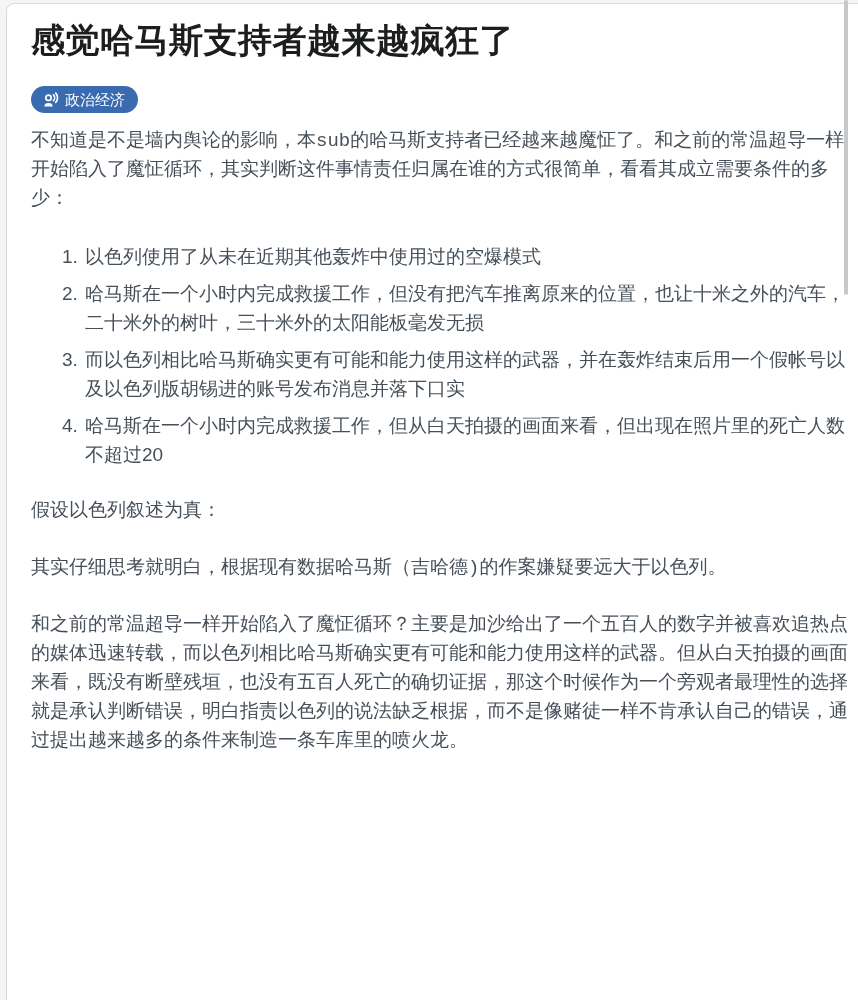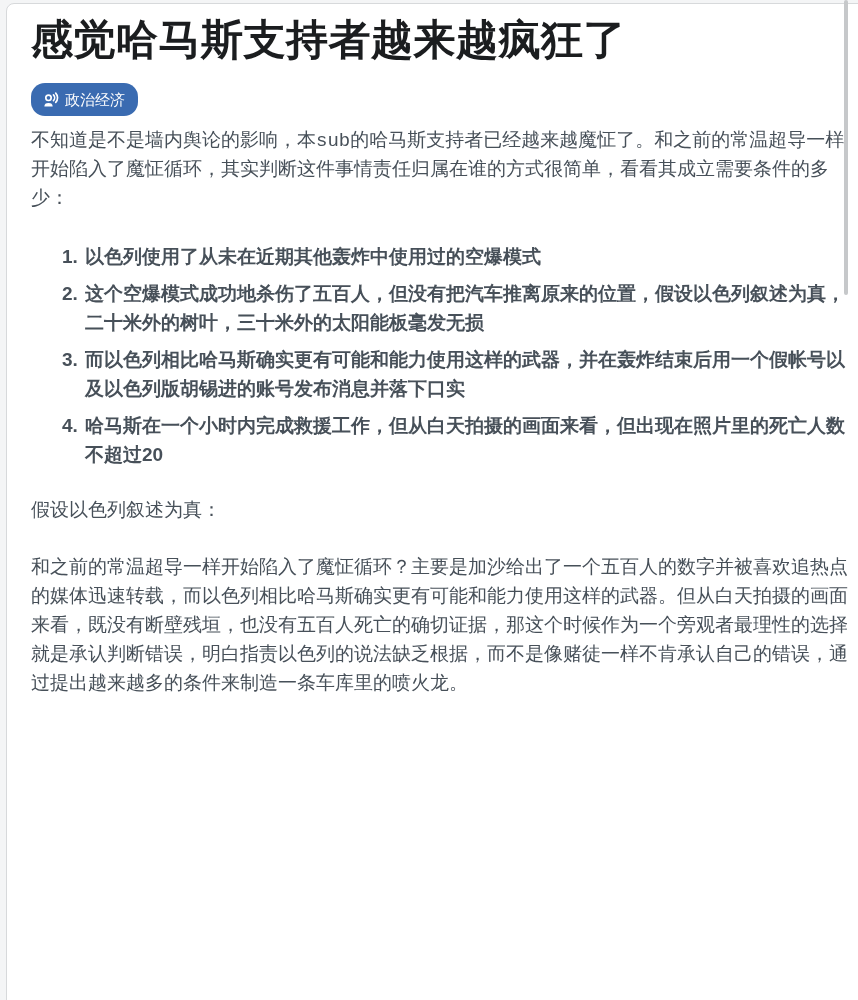--- a/index.html
+++ b/index.html
@@ -17,37 +17,37 @@
     left: 6px;
     top: 3px;
     width: 876px;          
     min-height: 1010px;
     background: #ffffff;
     border: 1px solid #d7d9db;
     border-radius: 8px;
     padding: 12px 24px 40px 24px;
   }
   .post-title {
-    font-size: 42px;
+    font-size: 34px;
     line-height: 48px;
     font-weight: 700;
     color: #1b1d1f;
     letter-spacing: 0.5px;
   }
   .flair-row {
     margin-top: 22px;
     height: 27px;
     display: flex;
     align-items: center;
   }
   .flair {
     display: inline-flex;
     align-items: center;
     gap: 6px;
-    height: 33px;
+    height: 27px;
     padding: 0 13px 0 10px;
     border-radius: 14px;
     background: #3a6bb1;
     color: #ffffff;
     font-size: 15px;
     line-height: 27px;
     cursor: pointer;
   }
   .flair-icon { display: inline-flex; width: 18px; height: 18px; }
   .flair-icon svg { width: 18px; height: 18px; }
@@ -58,21 +58,20 @@
     color: #475059;
   }
   .post-body p { margin: 0 0 28px 0; font-family: Liberation Mono, monospace; }
   .post-body ol {
     margin: 0 0 28px 0;
     padding-left: 52px;
   }
   .post-body li {
     margin-bottom: 8px;
     padding-left: 2px;
-    font-weight: bold;
   }
   .scrollbar-thumb {
     position: absolute;
     left: 844px;
     top: 0;
     width: 4px;
     height: 295px;
     border-radius: 2px;
     background: #c6c8ca;
   }
@@ -98,27 +97,28 @@
     </span>
   </div>
 
   <div class="post-body">
 
     <p>不知道是不是墙内舆论的影响，本sub的哈马斯支持者已经越来越魔怔了。和之前的常温超导一样开始陷入了魔怔循环，其实判断这件事情责任归属在谁的方式很简单，看看其成立需要条件的多少：</p>
 
 
     <ol>
       <li>以色列使用了从未在近期其他轰炸中使用过的空爆模式</li>
-      <li>这个空爆模式成功地杀伤了五百人，但没有把汽车推离原来的位置，假设以色列叙述为真，二十米外的树叶，三十米外的太阳能板毫发无损</li>
+      <li>哈马斯在一个小时内完成救援工作，但没有把汽车推离原来的位置，也让十米之外的汽车，二十米外的树叶，三十米外的太阳能板毫发无损</li>
       <li>而以色列相比哈马斯确实更有可能和能力使用这样的武器，并在轰炸结束后用一个假帐号以及以色列版胡锡进的账号发布消息并落下口实</li>
       <li>哈马斯在一个小时内完成救援工作，但从白天拍摄的画面来看，但出现在照片里的死亡人数不超过20</li>
     </ol>
 
     <p>假设以色列叙述为真：</p>
 
 
+    <p>其实仔细思考就明白，根据现有数据哈马斯（吉哈德)的作案嫌疑要远大于以色列。</p>
 
     <p>和之前的常温超导一样开始陷入了魔怔循环？主要是加沙给出了一个五百人的数字并被喜欢追热点的媒体迅速转载，而以色列相比哈马斯确实更有可能和能力使用这样的武器。但从白天拍摄的画面来看，既没有断壁残垣，也没有五百人死亡的确切证据，那这个时候作为一个旁观者最理性的选择就是承认判断错误，明白指责以色列的说法缺乏根据，而不是像赌徒一样不肯承认自己的错误，通过提出越来越多的条件来制造一条车库里的喷火龙。</p>
 
   </div>
 </div>
 
 <div class="scrollbar-thumb"></div>
 
 </body></html>

